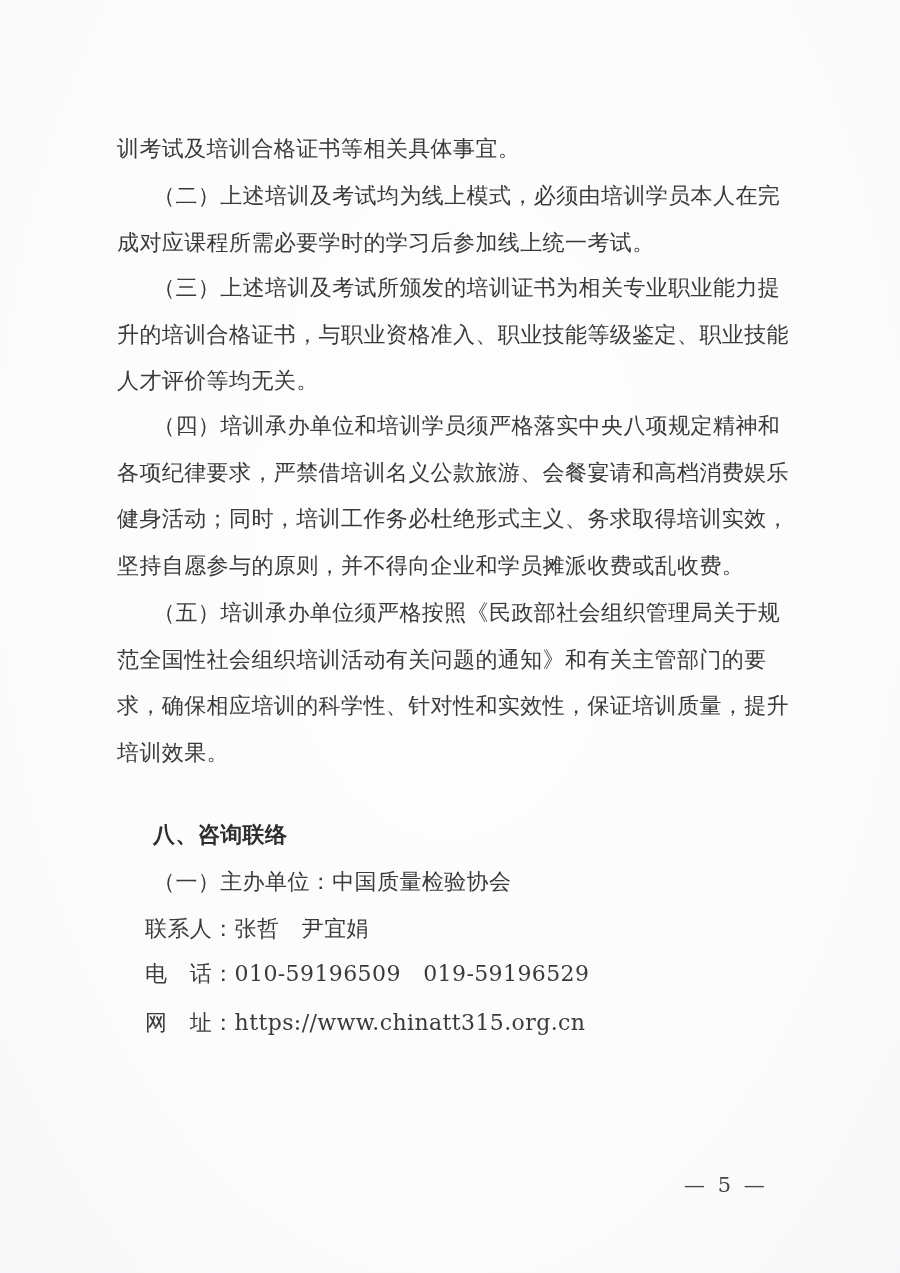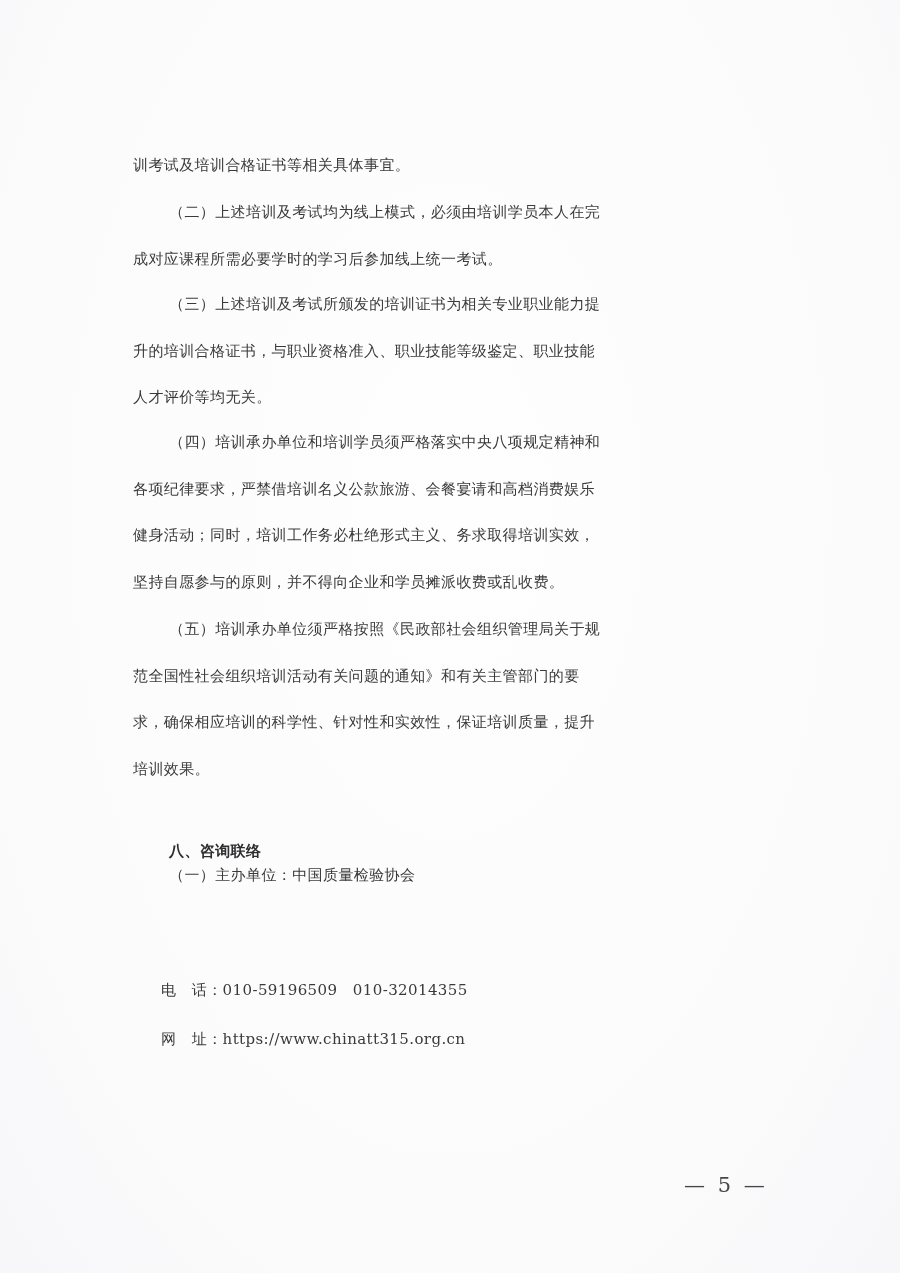--- a/index.html
+++ b/index.html
@@ -15,22 +15,22 @@
     background: #fdfdfe;
     background-image: radial-gradient(ellipse at 50% 40%, #fefefe 0%, #fbfbfc 70%, #f7f7f9 100%);
     font-family: "DejaVu Serif", "Liberation Serif", serif;
     color: #3a3a3c;
     overflow: hidden;
   }
   .block {
     position: absolute;
     left: 117px;
     width: 680px;
-    margin: 16px;
-    font-size: 15px;
+    margin: 0;
+    font-size: 22px;
     line-height: 46.5px;
     letter-spacing: 0.4px;
     white-space: pre-line;
     text-align: left;
   }
   .indent { text-indent: 36px; }
   .indent-sm { text-indent: 28px; }
   .heading {
     font-family: Liberation Sans, sans-serif;
     font-weight: 700;
@@ -67,23 +67,24 @@
 培训效果。</p>
 
   <p class="block indent" style="top:403px">（四）培训承办单位和培训学员须严格落实中央八项规定精神和
 各项纪律要求，严禁借培训名义公款旅游、会餐宴请和高档消费娱乐
 健身活动；同时，培训工作务必杜绝形式主义、务求取得培训实效，
 坚持自愿参与的原则，并不得向企业和学员摊派收费或乱收费。</p>
 
 
   <p class="block indent heading" style="top:812px">八、咨询联络</p>
 
-  <p class="block indent" style="top:836px">（一）主办单位：中国质量检验协会</p>
+  <p class="block indent" style="top:859px">（一）主办单位：中国质量检验协会</p>
 
+  <p class="block indent-sm" style="top:906px">联系人：张哲　尹宜娟</p>
 
-  <p class="block indent-sm" style="top:951px">电　话：010-59196509　010-32014355</p>
+  <p class="block indent-sm" style="top:951px">电　话：010-59196509　019-59196529</p>
 
 
   <p class="block indent-sm" style="top:1000px">网　址：https://www.chinatt315.org.cn</p>
 
   <div class="page-number">— 5 —</div>
 
 </div>
 
 </body></html>

